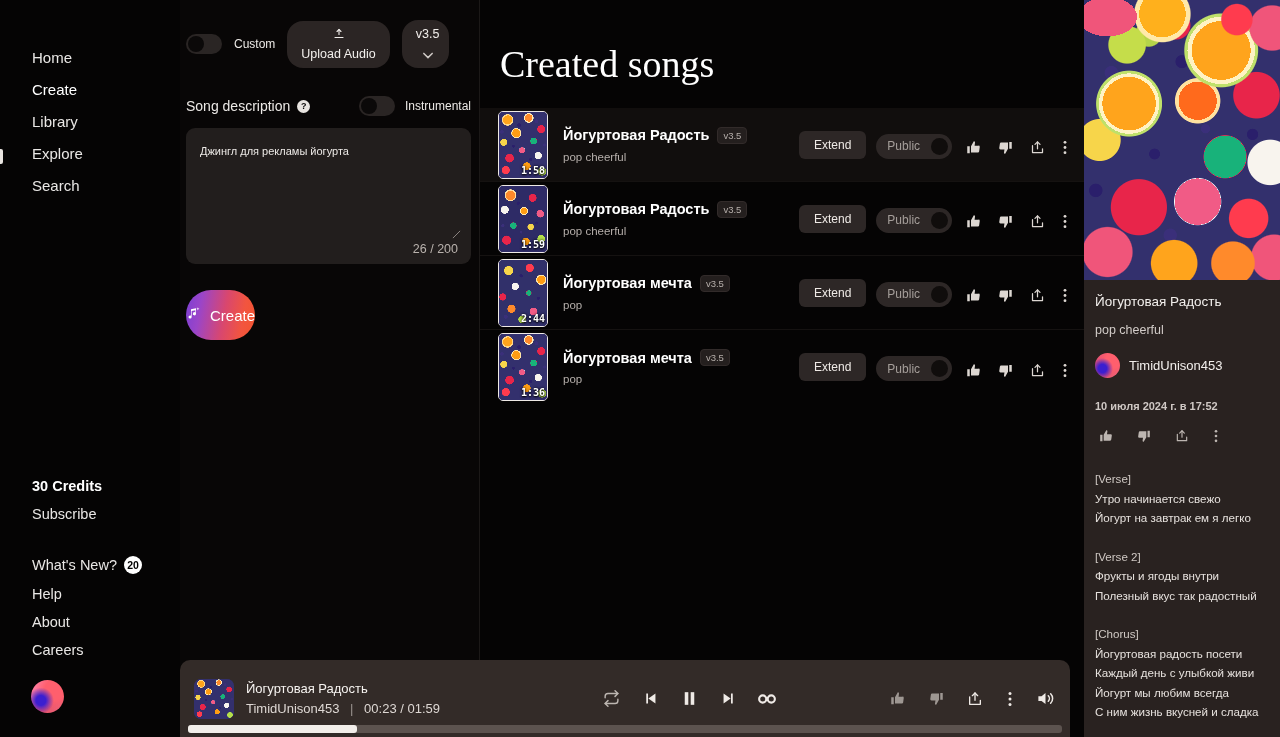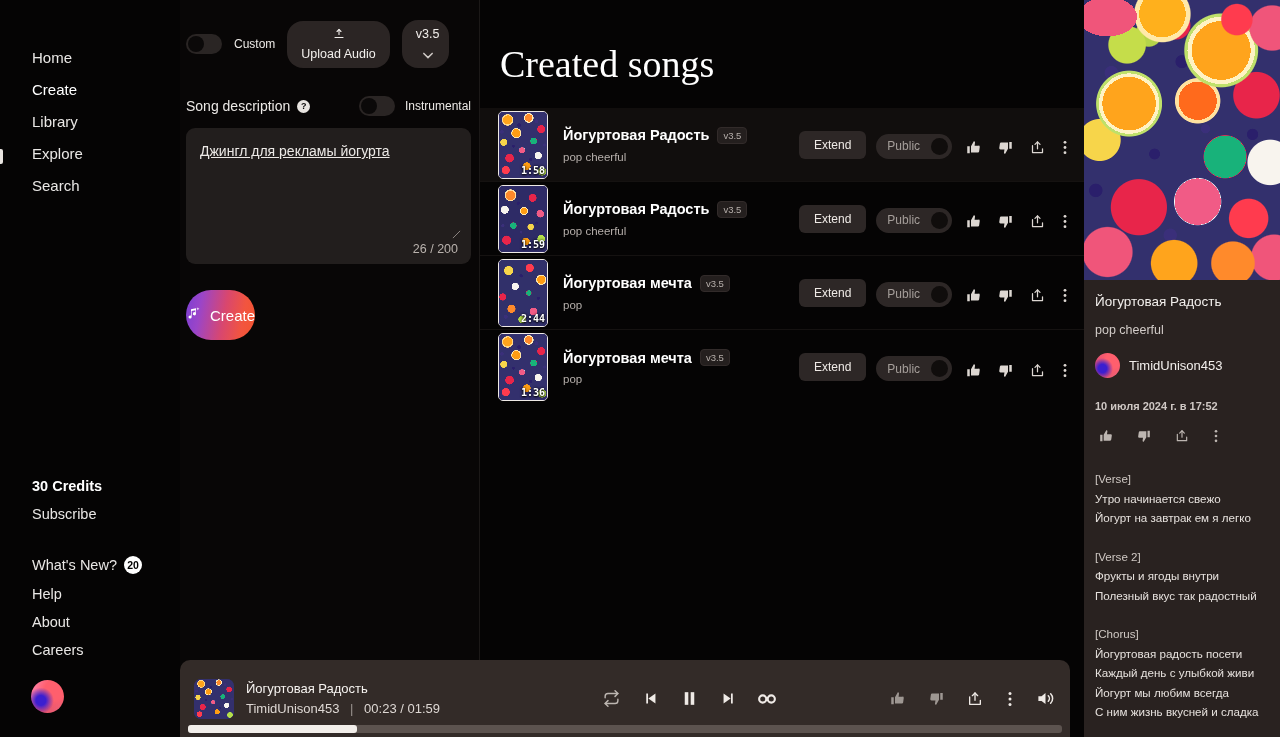--- a/index.html
+++ b/index.html
@@ -83,21 +83,21 @@
     width: 13px; height: 13px; border-radius: 50%; background: #e8e4e0;
     color: #0a0808; font-size: 9px; font-weight: 700; margin-left: 7px;
     display: inline-flex; align-items: center; justify-content: center;
   }
   .desc-head .spacer { flex: 1; }
 
   .textarea-wrap {
     margin: 12px 8px 0 6px; background: #221e1d; border-radius: 9px;
     height: 136px; position: relative; padding: 14px 14px 0 14px; cursor: text;
   }
-  .ta-text { color: #ece9e6; font-size: 14px; line-height: 18px; text-decoration: underline; }
+  .ta-text { color: #ece9e6; font-size: 11px; line-height: 18px; }
   .char-count {
     position: absolute; right: 13px; bottom: 8px; color: #b9b2ad; font-size: 12.5px;
   }
   .resize-grip { position: absolute; right: 10px; bottom: 30px; width: 9px; height: 9px; }
 
   .create-btn {
     margin: 26px 8px 0 6px; height: 50px; border: none; border-radius: 25px;
     cursor: pointer; color: #fff; font-size: 15px;
     display: flex; align-items: center; justify-content: center; gap: 9px;
     font-family: "Liberation Sans", sans-serif;

